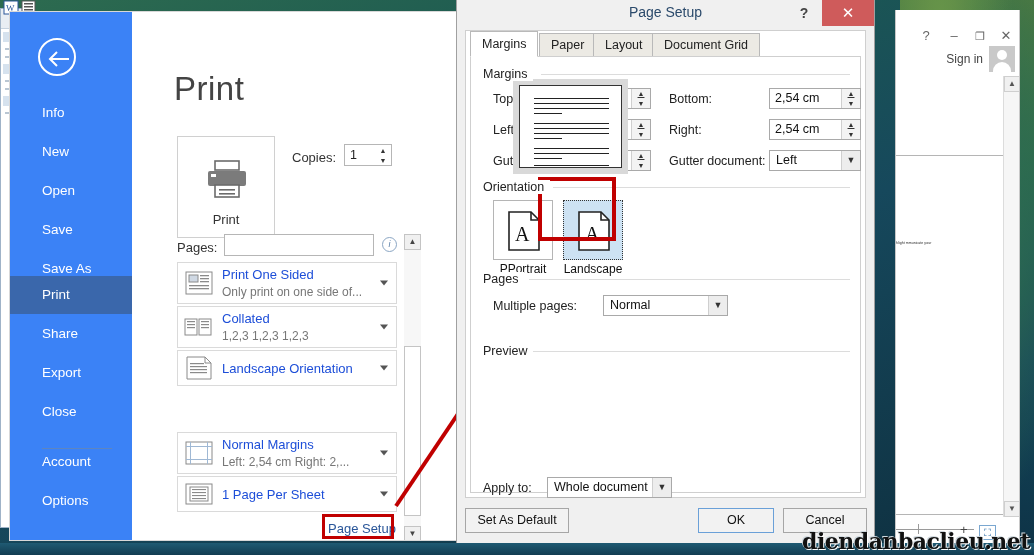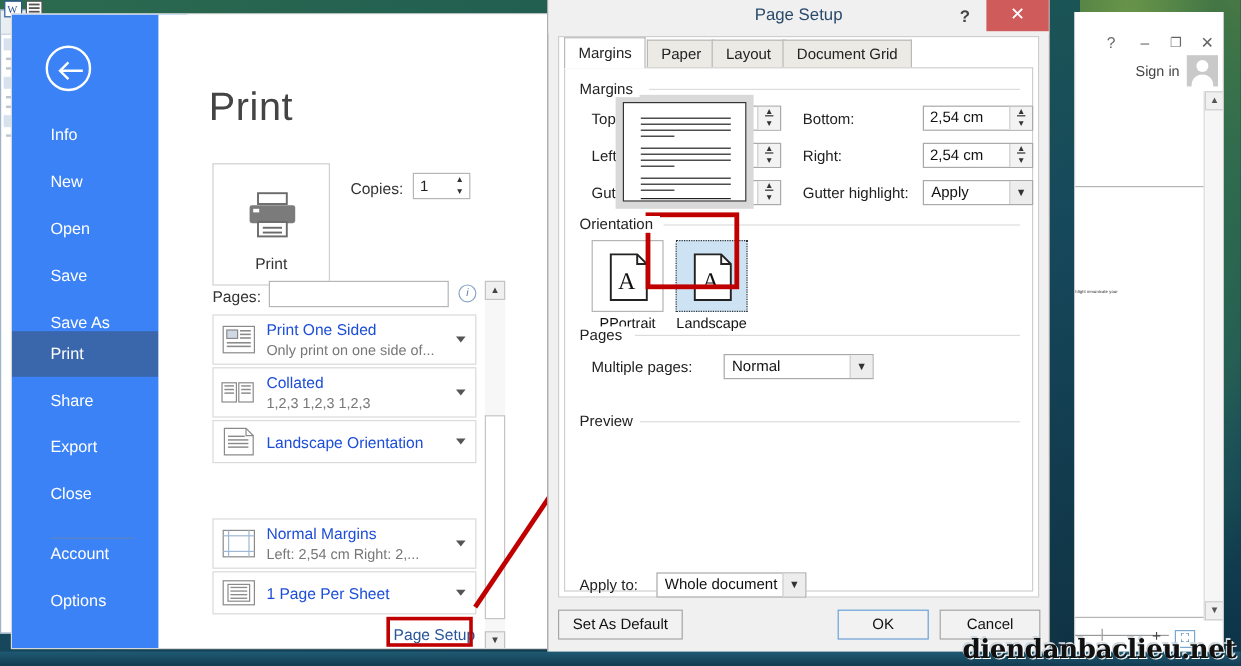--- a/index.html
+++ b/index.html
@@ -569,23 +569,23 @@
 
       <div class="fld-label" style="left:22px; top:97px;">Gutter:</div>
       <div class="fld" style="left:88px; top:93px; width:92px;">
         <div class="v">0 cm</div>
         <div class="spinbox">
           <div class="u">▲</div>
           <div class="d">▼</div>
         </div>
       </div>
 
-      <div class="fld-label" style="left:198px; top:97px;">Gutter highlight:</div>
+      <div class="fld-label" style="left:198px; top:97px;">Gutter document:</div>
       <div class="combo" style="left:298px; top:93px; width:92px;">
-        <div class="v">Apply</div>
+        <div class="v">Left</div>
         <div class="arrow">▼</div>
       </div>
 
       <div class="group-label" style="left:12px; top:123px;">Orientation</div>
       <div class="group-rule" style="left:82px; right:10px; top:130px;"></div>
 
       <div class="orient-opt" style="left:22px; top:143px;">
         <div class="orient-box">
           <svg class="page-glyph" width="34" height="42" viewBox="0 0 34 42">
             <path d="M2 2 H24 L32 10 V40 H2 Z" fill="#fff" stroke="#222" stroke-width="1.6"></path>

